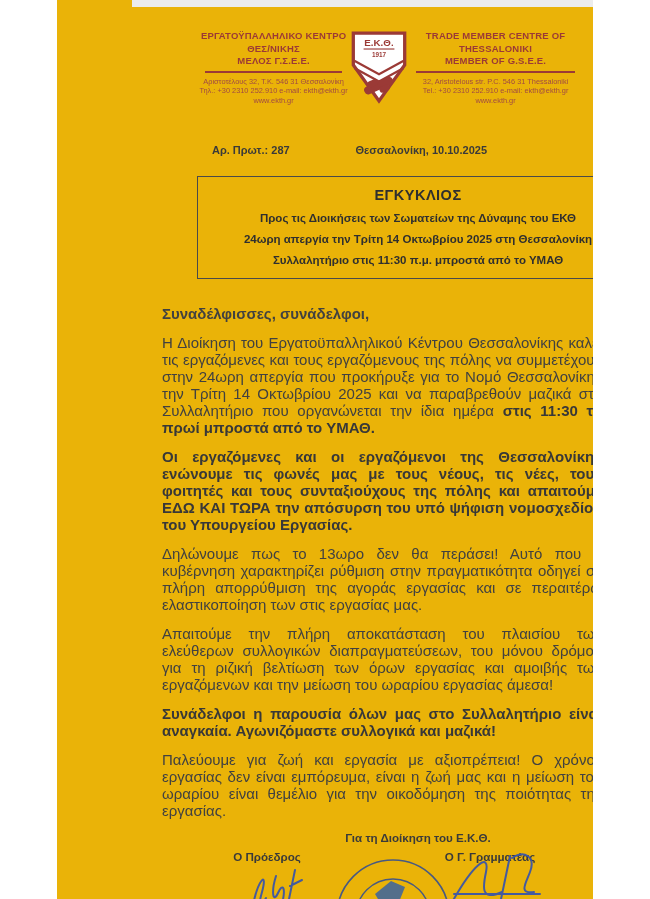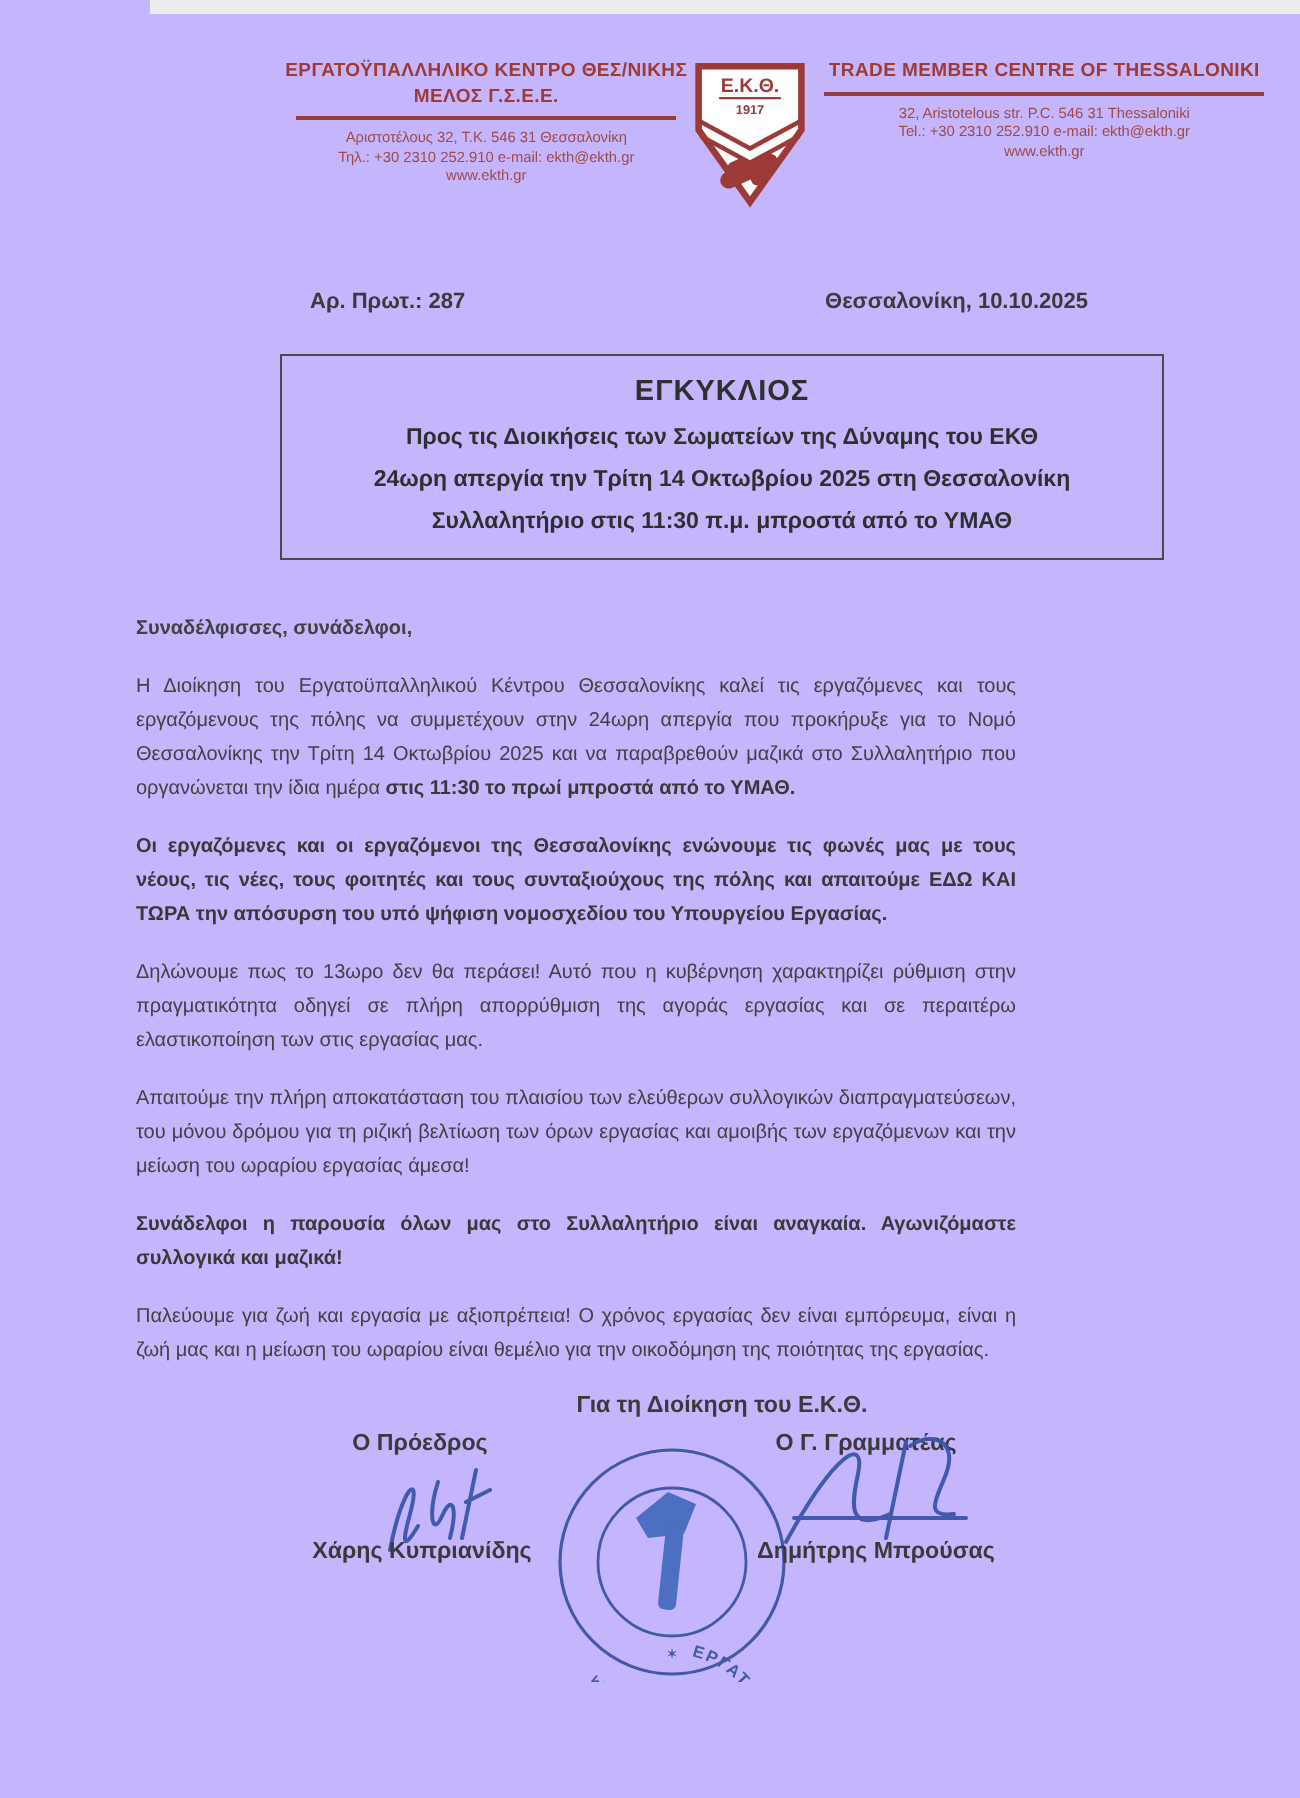--- a/index.html
+++ b/index.html
@@ -1,18 +1,18 @@
 <!DOCTYPE html>
 <html><head>
 <meta charset="utf-8">
 <style>
   * { margin:0; padding:0; box-sizing:border-box; }
   html,body { background:#ffffff; }
   body { font-family:"Liberation Sans", sans-serif; }
-  .page { position:relative; width:650px; height:899px; background:#c4b5fd; margin:0 auto; overflow:hidden; }
+  .page { position:relative; width:536px; height:899px; background:#eab308; margin:0 auto; overflow:hidden; }
   .scan-edge { position:absolute; top:0; left:75px; right:0; height:7px; background:#ececec; }
 
   
   .letterhead { display:flex; align-items:flex-start; padding:30px 12px 0 142px; }
   .lh-col { text-align:center; color:#9b3a36; }
   .lh-left { width:206px; }
   .lh-right { width:236px; }
   .lh-title { font-weight:bold; font-size:9.5px; line-height:12.5px; letter-spacing:.2px; }
   .lh-rule { border:none; border-top:2.5px solid #9b3a36; margin:3px 6px 4px 6px; }
   .lh-addr { font-size:7.4px; line-height:9.5px; color:#a04a44; }
@@ -22,21 +22,21 @@
   .meta-row { display:flex; justify-content:space-between; margin:36px 0 0 0; padding:0 106px 0 155px; }
   .meta-row .meta-item { font-size:11px; font-weight:bold; color:#3a3a3a; }
 
   
   .title-box { margin:20px 0 0 140px; width:442px; border:1.5px solid #4a4a4a; text-align:center; padding:10px 8px 12px 8px; color:#2f2f2f; }
   .tb-main { font-size:14.5px; font-weight:bold; letter-spacing:.5px; }
   .tb-line { font-size:11.5px; font-weight:bold; margin-top:9px; }
   .tb-underlined { }
 
   
-  .body-text { margin:0 68px 0 68px; width:440px; color:#414141; font-size:10px; line-height:17px; }
+  .body-text { margin:0 68px 0 105px; width:440px; color:#414141; font-size:15px; line-height:17px; }
   .body-text p { margin-top:12px; text-align:justify; }
   .salutation { font-weight:bold; margin-top:26px !important; text-align:left !important; }
   .bold-par { font-weight:bold; color:#383838; }
   .seg-bold { font-weight:bold; color:#383838; }
 
   
   .sig-heading { margin-top:12px; text-align:center; font-size:11.6px; font-weight:bold; color:#3a3a3a; width:442px; margin-left:140px; }
   .sig-area { position:relative; height:178px; width:650px; }
   .sig-role { position:absolute; top:6px; font-size:11.6px; font-weight:bold; color:#3a3a3a; width:140px; text-align:center; }
   .sig-role-left { left:140px; }
@@ -76,20 +76,21 @@
         <g transform="rotate(-24 28 55)">
           <rect x="13" y="50" width="30" height="8" rx="4" fill="#9b3a36"></rect>
           <rect x="19" y="46.5" width="10" height="6" rx="2.5" fill="#9b3a36"></rect>
           <rect x="27" y="56" width="10" height="6" rx="2.5" fill="#9b3a36"></rect>
         </g>
       </svg>
     </div>
 
     <div class="lh-col lh-right">
       <div class="lh-title">TRADE MEMBER CENTRE OF THESSALONIKI</div>
+      <div class="lh-title">MEMBER OF G.S.E.E.</div>
       <hr class="lh-rule">
       <div class="lh-addr">32, Aristotelous str.  P.C. 546 31 Thessaloniki</div>
       <div class="lh-addr">Tel.: +30 2310 252.910  e-mail: ekth@ekth.gr</div>
       <div class="lh-addr">www.ekth.gr</div>
     </div>
   </div>
 
   <div class="meta-row">
     <div class="meta-item">Αρ. Πρωτ.: 287</div>
     <div class="meta-item">Θεσσαλονίκη, 10.10.2025</div>

